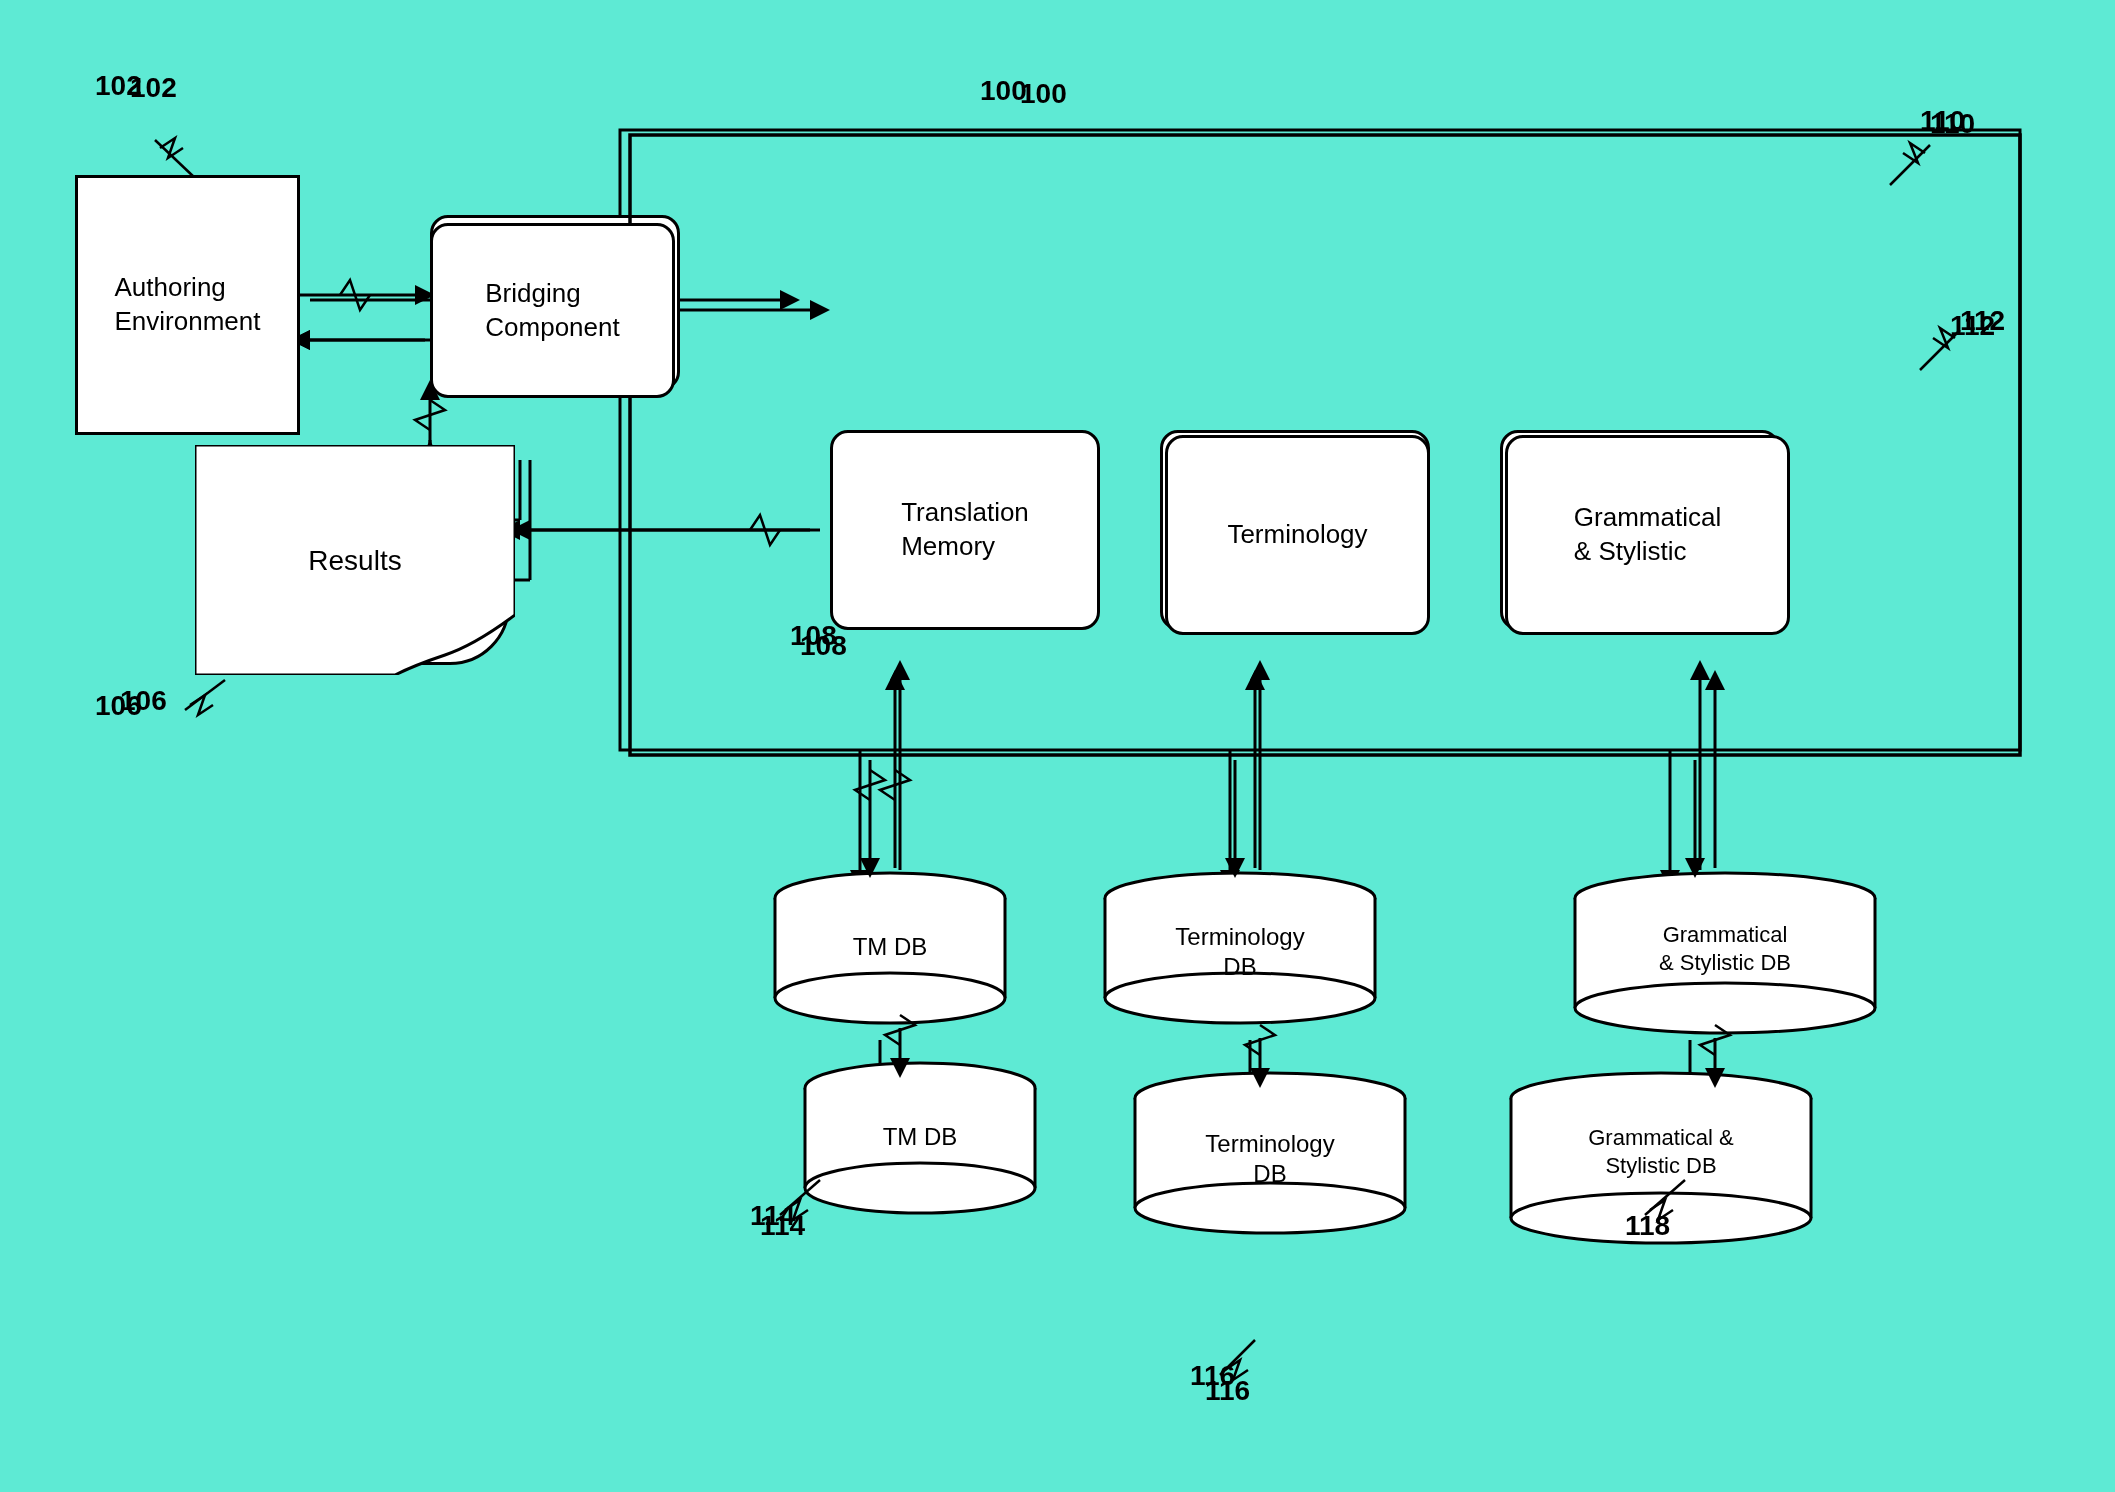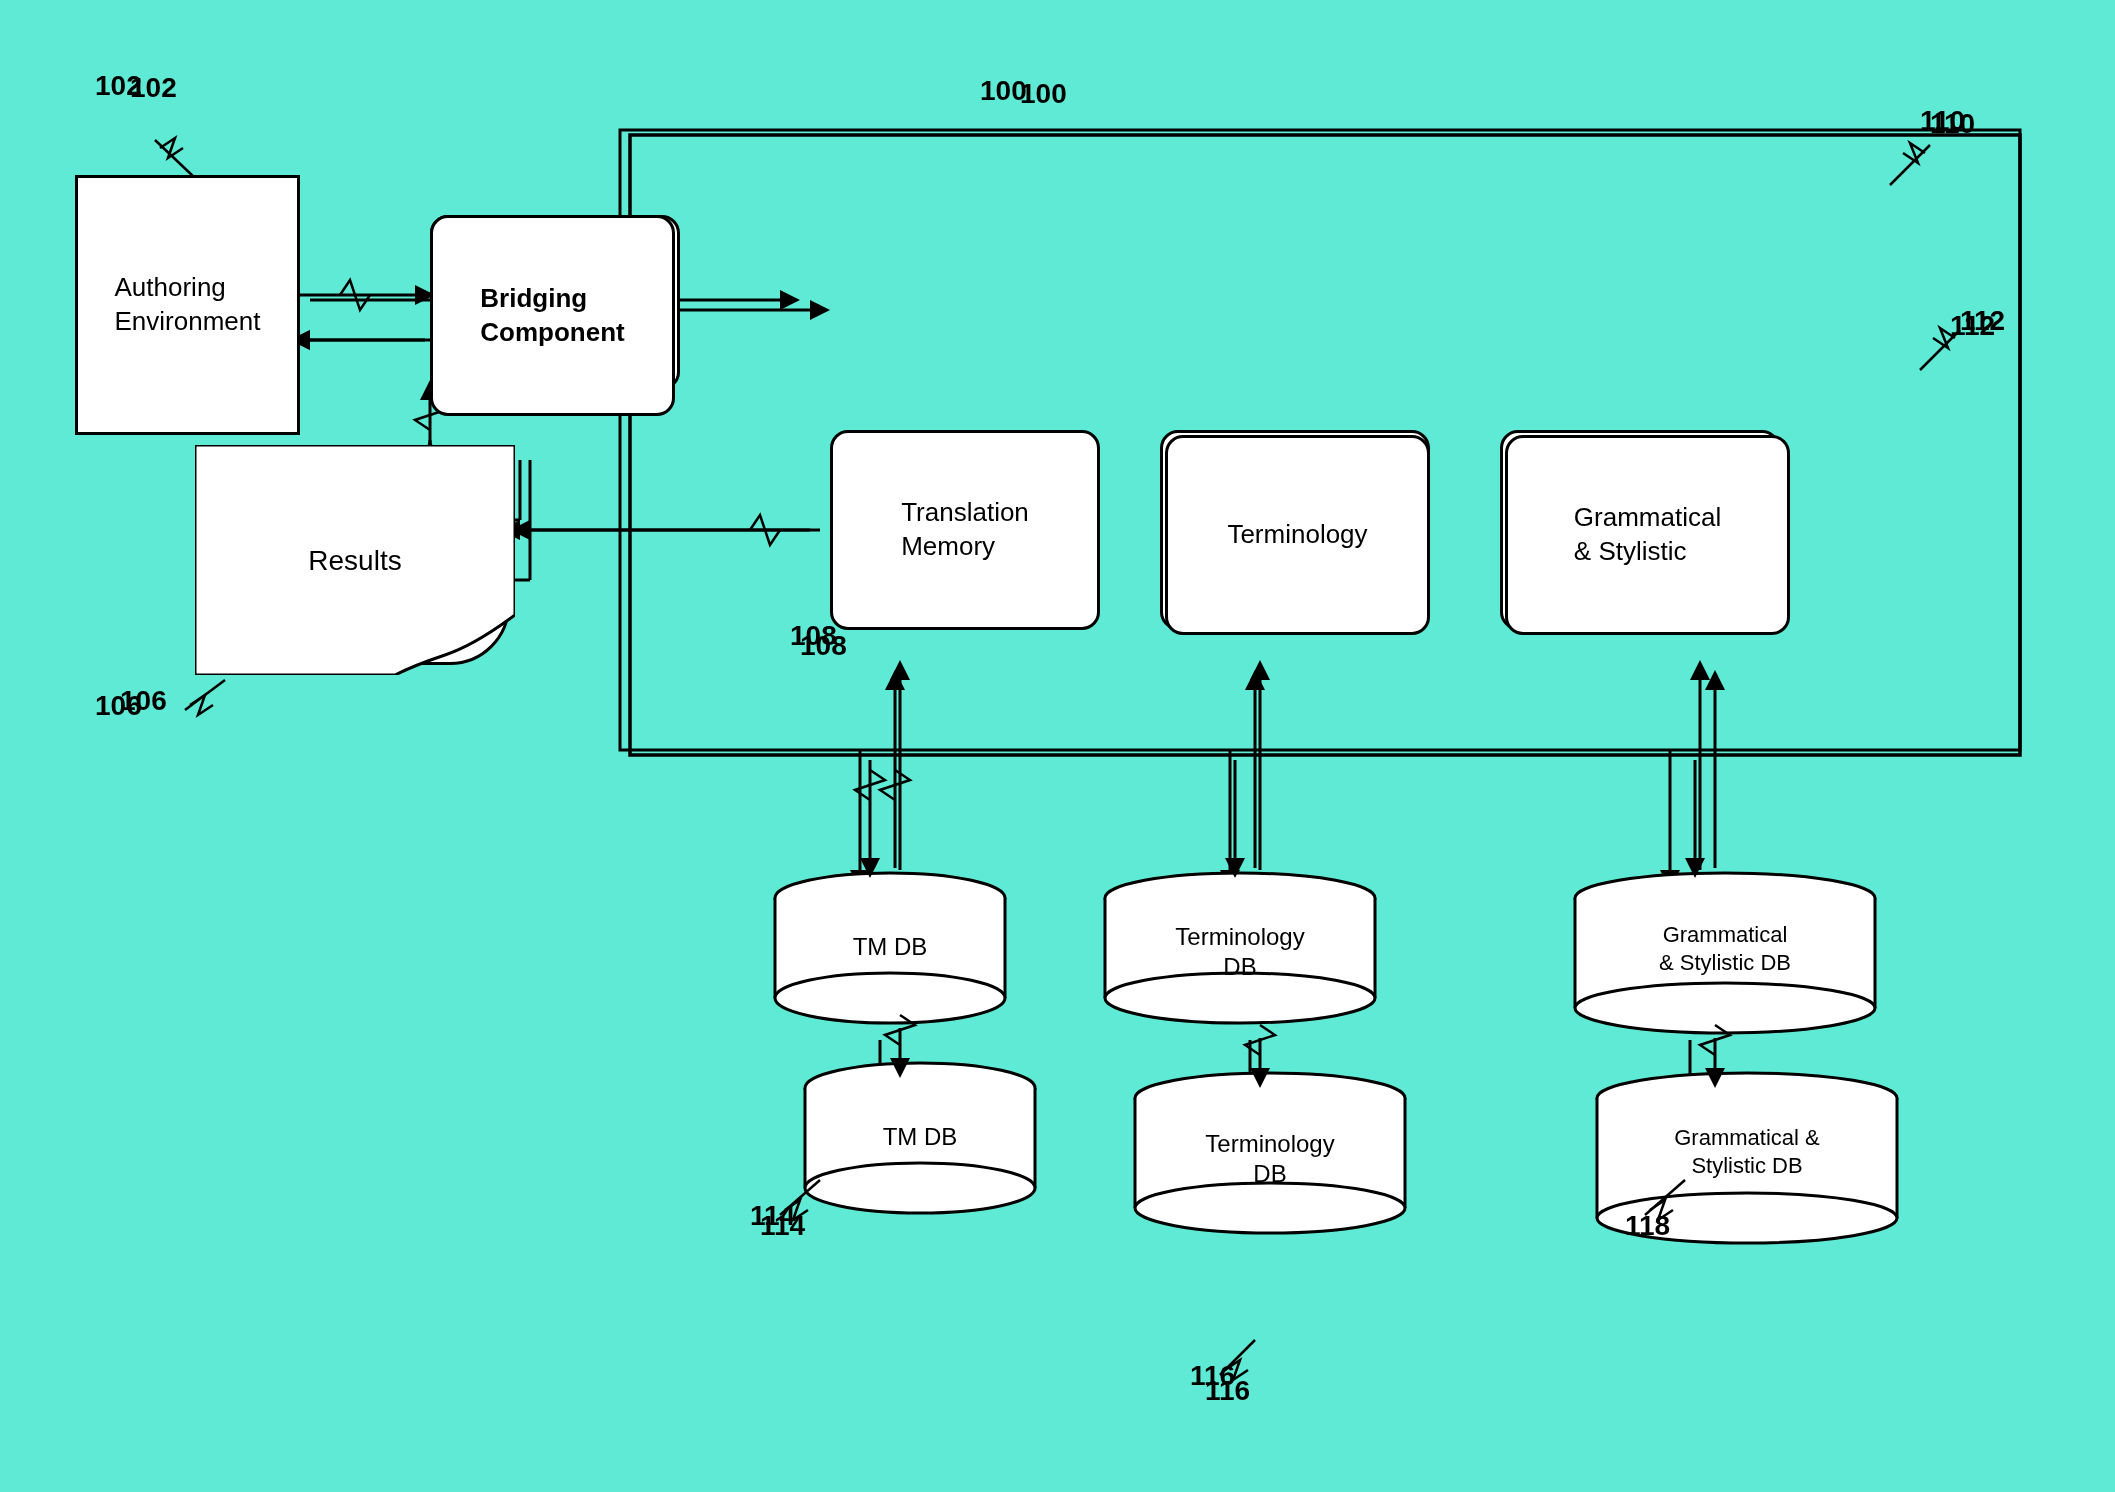--- a/index.html
+++ b/index.html
@@ -204,21 +204,21 @@
       <ellipse cx="155" cy="28" rx="150" ry="25" fill="white" stroke="black" stroke-width="3"></ellipse>
       <rect x="5" y="28" width="300" height="110" fill="white" stroke="none"></rect>
       <line x1="5" y1="28" x2="5" y2="138" stroke="black" stroke-width="3"></line>
       <line x1="305" y1="28" x2="305" y2="138" stroke="black" stroke-width="3"></line>
       <ellipse cx="155" cy="138" rx="150" ry="25" fill="white" stroke="black" stroke-width="3"></ellipse>
       <text x="155" y="72" text-anchor="middle" font-size="22" font-family="Arial">Grammatical</text>
       <text x="155" y="100" text-anchor="middle" font-size="22" font-family="Arial">&amp; Stylistic DB</text>
     </svg>
   </div>
 
-  <div style="position:absolute; left:1592px; top:1070px; width:310px; height:180px;">
+  <div style="position:absolute; left:1506px; top:1070px; width:310px; height:180px;">
     <svg width="310" height="180" viewBox="0 0 310 180">
       <ellipse cx="155" cy="28" rx="150" ry="25" fill="white" stroke="black" stroke-width="3"></ellipse>
       <rect x="5" y="28" width="300" height="120" fill="white" stroke="none"></rect>
       <line x1="5" y1="28" x2="5" y2="148" stroke="black" stroke-width="3"></line>
       <line x1="305" y1="28" x2="305" y2="148" stroke="black" stroke-width="3"></line>
       <ellipse cx="155" cy="148" rx="150" ry="25" fill="white" stroke="black" stroke-width="3"></ellipse>
       <text x="155" y="75" text-anchor="middle" font-size="22" font-family="Arial">Grammatical &amp;</text>
       <text x="155" y="103" text-anchor="middle" font-size="22" font-family="Arial">Stylistic DB</text>
     </svg>
   </div>
@@ -318,21 +318,21 @@
   <span class="label" style="left:120px; top:685px;">106</span>
   <span class="label" style="left:800px; top:630px;">108</span>
   <span class="label" style="left:760px; top:1210px;">114</span>
   <span class="label" style="left:1205px; top:1375px;">116</span>
   <span class="label" style="left:1625px; top:1210px;">118</span>
 
   <div class="box" style="left:75px; top:175px; width:225px; height:260px; font-size:26px;">
     Authoring<br>Environment
   </div>
 
-  <div class="box box-rounded" style="left:430px; top:215px; width:245px; height:201px; font-size:26px;font-weight:bold;">
+  <div class="box box-rounded" style="left:430px; top:223px; width:245px; height:175px; font-size:26px;">
     Bridging<br>Component
   </div>
 
   <div style="position:absolute; left:195px; top:445px; font-size:28px;">
     <svg width="320" height="230" viewBox="0 0 320 230">
       <path d="M0,0 L320,0 L320,170 Q280,200 250,210 Q220,220 200,230 L0,230 Z" fill="white" stroke="black" stroke-width="3"></path>
       <text x="160" y="125" text-anchor="middle" font-size="28" font-family="Arial">Results</text>
     </svg>
   </div>
 

